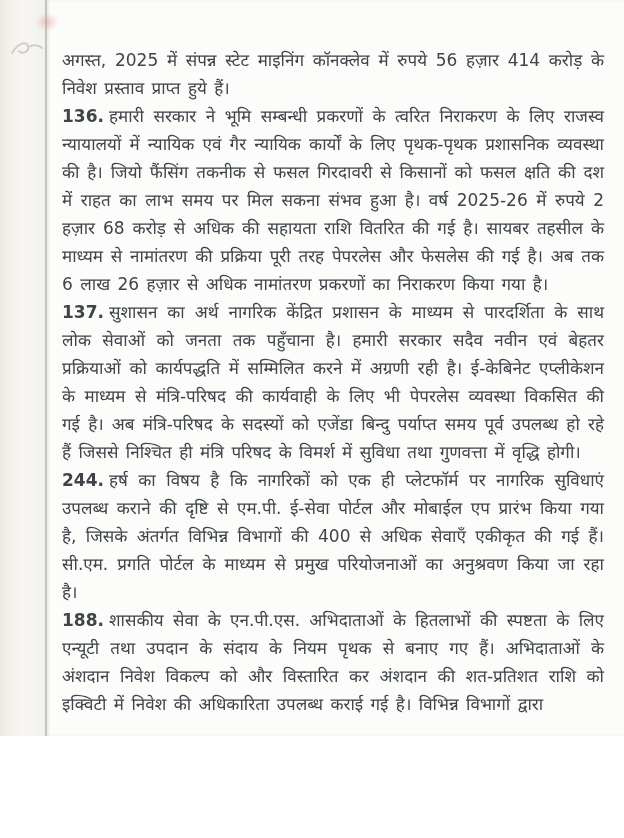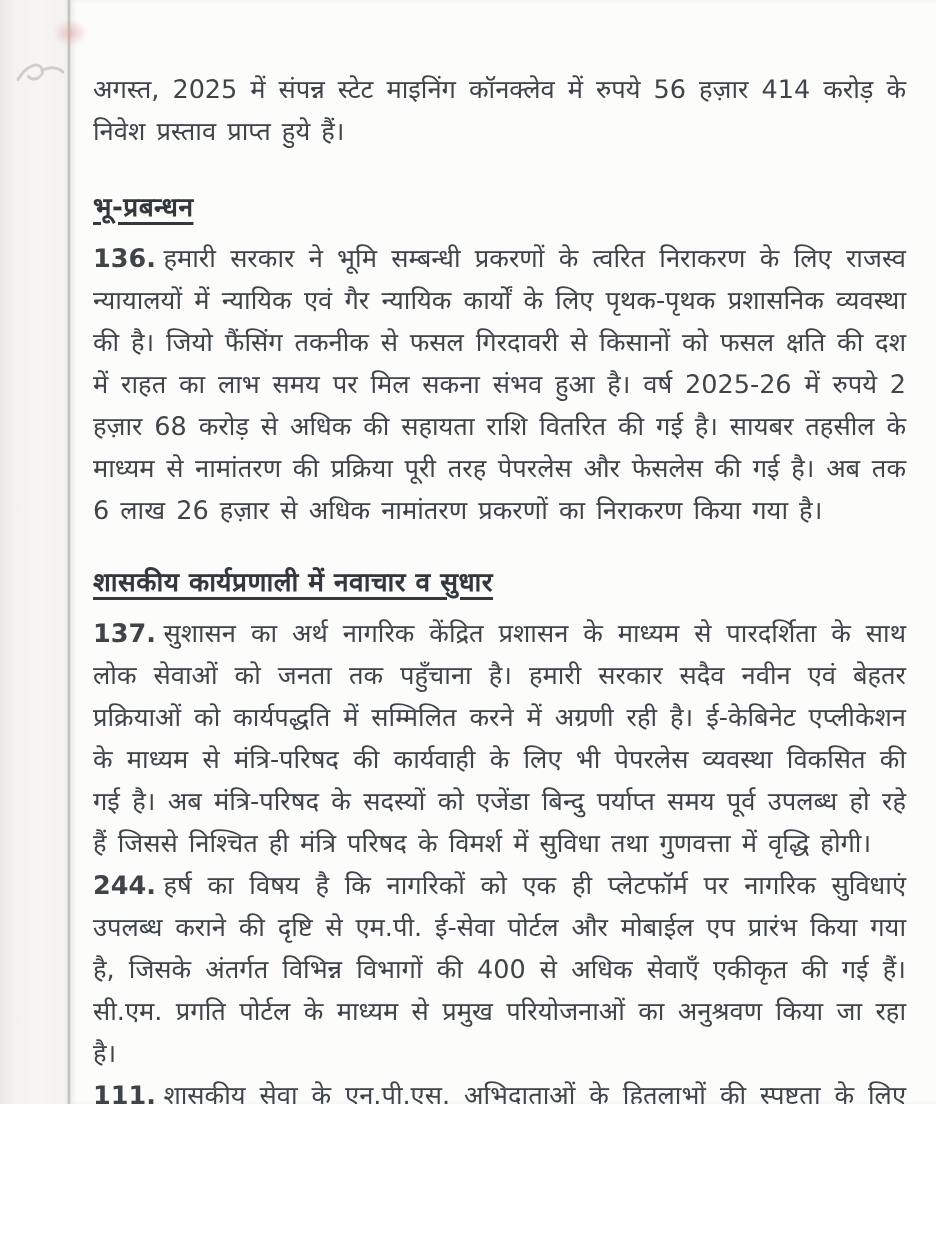--- a/index.html
+++ b/index.html
@@ -95,35 +95,33 @@
   </svg>
   <div class="mark mark-bottom"></div>
 
   <div class="page">
     <div class="content">
 
       <p class="para">
         <span>अगस्त, 2025 में संपन्न स्टेट माइनिंग कॉनक्लेव में रुपये 56 हज़ार 414 करोड़ के निवेश प्रस्ताव प्राप्त हुये हैं।</span>
       </p>
 
-      <h2 class="doc-heading">भू-प्रबन्धन</h2>
 
       <p class="para">
         <span class="pnum">136.</span><span>हमारी सरकार ने भूमि सम्बन्धी प्रकरणों के त्वरित निराकरण के लिए राजस्व न्यायालयों में न्यायिक एवं गैर न्यायिक कार्यों के लिए पृथक-पृथक प्रशासनिक व्यवस्था की है। जियो फैंसिंग तकनीक से फसल गिरदावरी से किसानों को फसल क्षति की दश में राहत का लाभ समय पर मिल सकना संभव हुआ है। वर्ष 2025-26 में रुपये 2 हज़ार 68 करोड़ से अधिक की सहायता राशि वितरित की गई है। सायबर तहसील के माध्यम से नामांतरण की प्रक्रिया पूरी तरह पेपरलेस और फेसलेस की गई है। अब तक 6 लाख 26 हज़ार से अधिक नामांतरण प्रकरणों का निराकरण किया गया है।</span>
       </p>
 
-      <h2 class="doc-heading second">शासकीय कार्यप्रणाली में नवाचार व सुधार</h2>
 
       <p class="para">
         <span class="pnum">137.</span><span>सुशासन का अर्थ नागरिक केंद्रित प्रशासन के माध्यम से पारदर्शिता के साथ लोक सेवाओं को जनता तक पहुँचाना है। हमारी सरकार सदैव नवीन एवं बेहतर प्रक्रियाओं को कार्यपद्धति में सम्मिलित करने में अग्रणी रही है। ई-केबिनेट एप्लीकेशन के माध्यम से मंत्रि-परिषद की कार्यवाही के लिए भी पेपरलेस व्यवस्था विकसित की गई है। अब मंत्रि-परिषद के सदस्यों को एजेंडा बिन्दु पर्याप्त समय पूर्व उपलब्ध हो रहे हैं जिससे निश्चित ही मंत्रि परिषद के विमर्श में सुविधा तथा गुणवत्ता में वृद्धि होगी।</span>
       </p>
 
       <p class="para">
         <span class="pnum">244.</span><span>हर्ष का विषय है कि नागरिकों को एक ही प्लेटफॉर्म पर नागरिक सुविधाएं उपलब्ध कराने की दृष्टि से एम.पी. ई-सेवा पोर्टल और मोबाईल एप प्रारंभ किया गया है, जिसके अंतर्गत विभिन्न विभागों की 400 से अधिक सेवाएँ एकीकृत की गई हैं। सी.एम. प्रगति पोर्टल के माध्यम से प्रमुख परियोजनाओं का अनुश्रवण किया जा रहा है।</span>
       </p>
 
       <p class="para">
-        <span class="pnum">111.</span><span>शासकीय सेवा के एन.पी.एस. अभिदाताओं के हितलाभों की स्पष्टता के लिए एन्यूटी तथा उपदान के संदाय के नियम पृथक से बनाए गए हैं। अभिदाताओं के अंशदान निवेश विकल्प को और विस्तारित कर अंशदान की शत-प्रतिशत राशि को इक्विटी में निवेश की अधिकारिता उपलब्ध कराई गई है। विभिन्न विभागों द्वारा</span>
+        <span class="pnum">188.</span><span>शासकीय सेवा के एन.पी.एस. अभिदाताओं के हितलाभों की स्पष्टता के लिए एन्यूटी तथा उपदान के संदाय के नियम पृथक से बनाए गए हैं। अभिदाताओं के अंशदान निवेश विकल्प को और विस्तारित कर अंशदान की शत-प्रतिशत राशि को इक्विटी में निवेश की अधिकारिता उपलब्ध कराई गई है। विभिन्न विभागों द्वारा</span>
       </p>
 
     </div>
   </div>
 </div>
 
 </body></html>

